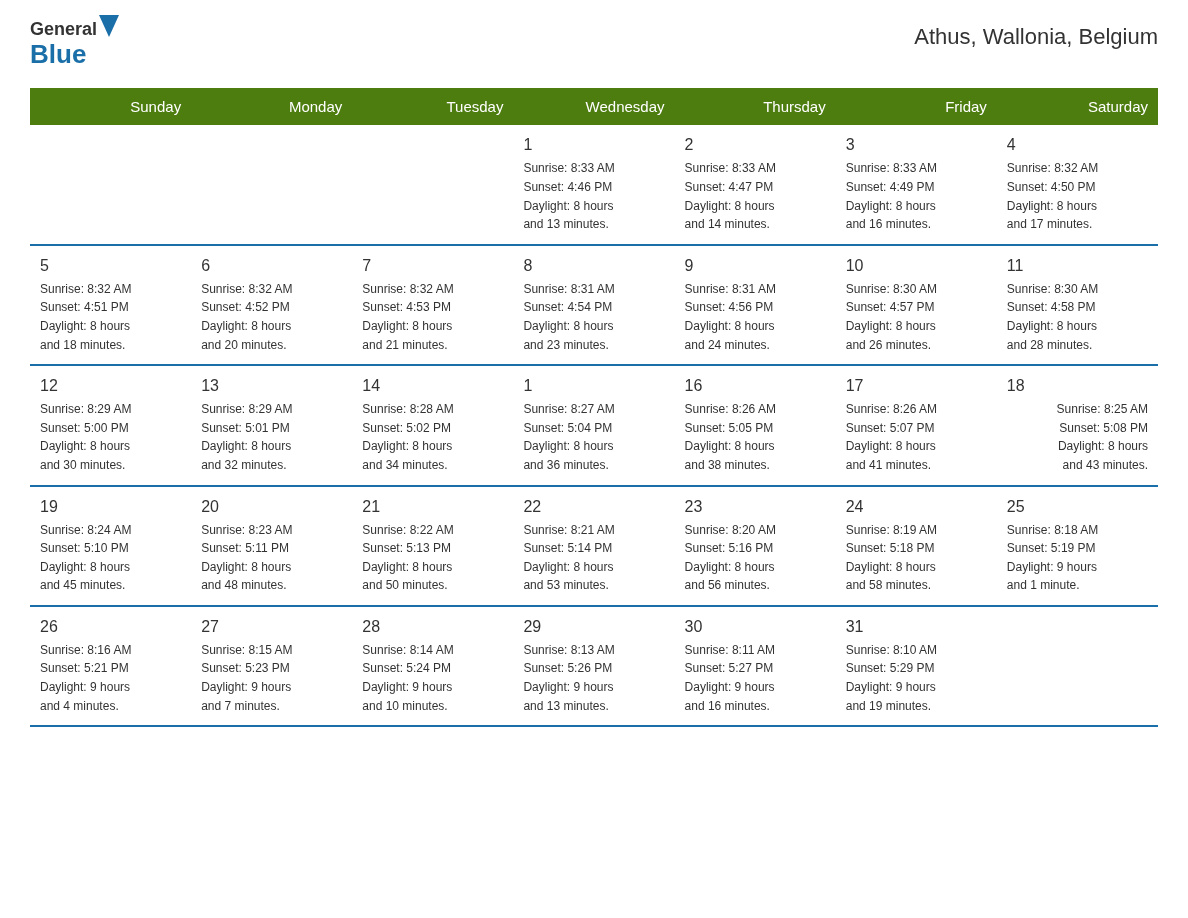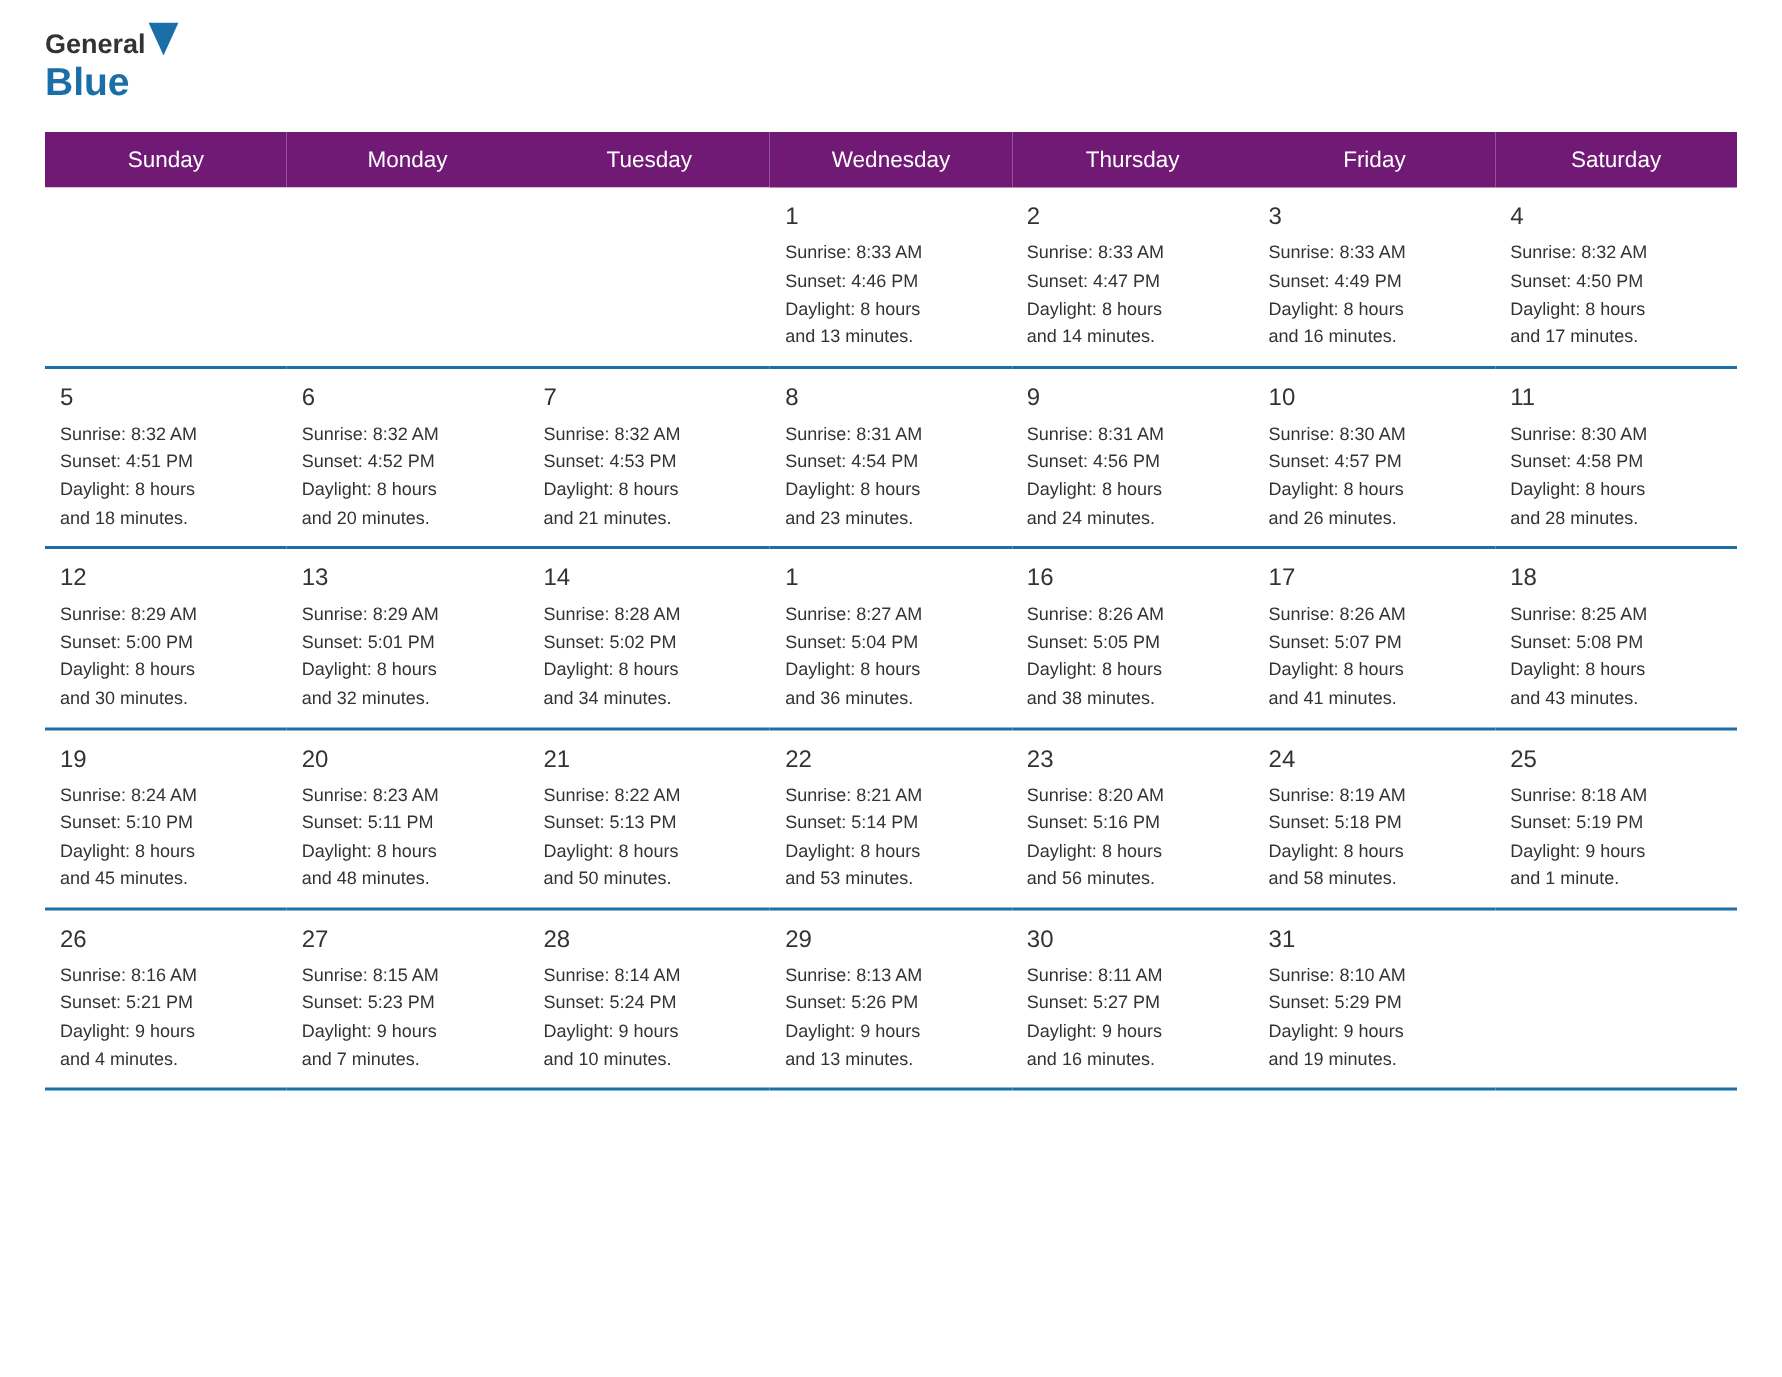--- a/index.html
+++ b/index.html
@@ -52,23 +52,23 @@
       font-size: 22px;
       color: #333;
       margin-top: 4px;
     }
     .calendar-table {
       width: 100%;
       border-collapse: collapse;
       table-layout: fixed;
     }
     .calendar-table th {
-      background-color: #701a75;
+      background-color: #4d7c0f;
       color: #fff;
-      text-align: center;
+      text-align: right;
       padding: 10px 10px;
       font-size: 15px;
       font-weight: normal;
       border: none;
     }
     .calendar-table td {
       vertical-align: top;
       padding: 8px 10px 10px 10px;
       border-bottom: 2px solid #1a6fa8;
       border-right: none;
@@ -105,20 +105,21 @@
         <svg width="20" height="22" viewBox="0 0 20 22" style="margin-left:2px;margin-top:-8px;">
           <polygon points="0,0 20,0 10,22" fill="#1a6fa8"></polygon>
         </svg>
       </div>
       <div>
         <span class="logo-text-blue">Blue</span>
       </div>
     </div>
   </div>
   <div class="title-block">
+    <div class="calendar-subtitle">Athus, Wallonia, Belgium</div>
   </div>
 </div>
 
 <table class="calendar-table">
   <thead>
     <tr>
     <th>Sunday</th>
         <th>Monday</th>
         <th>Tuesday</th>
         <th>Wednesday</th>
@@ -250,21 +251,21 @@
         </td>
         <td>
           <span class="day-number">17</span>
           <div class="day-info" style="white-space: pre-line;">Sunrise: 8:26 AM
 Sunset: 5:07 PM
 Daylight: 8 hours
 and 41 minutes.</div>
         </td>
         <td>
           <span class="day-number">18</span>
-          <div class="day-info" style="white-space: pre-line;">Sunrise: 8:25 AM
+          <div class="day-info" style="white-space: pre-line; text-align: right;">Sunrise: 8:25 AM
 Sunset: 5:08 PM
 Daylight: 8 hours
 and 43 minutes.</div>
         </td>
       </tr>
       <tr>
         <td>
           <span class="day-number">19</span>
           <div class="day-info" style="white-space: pre-line;">Sunrise: 8:24 AM
 Sunset: 5:10 PM

